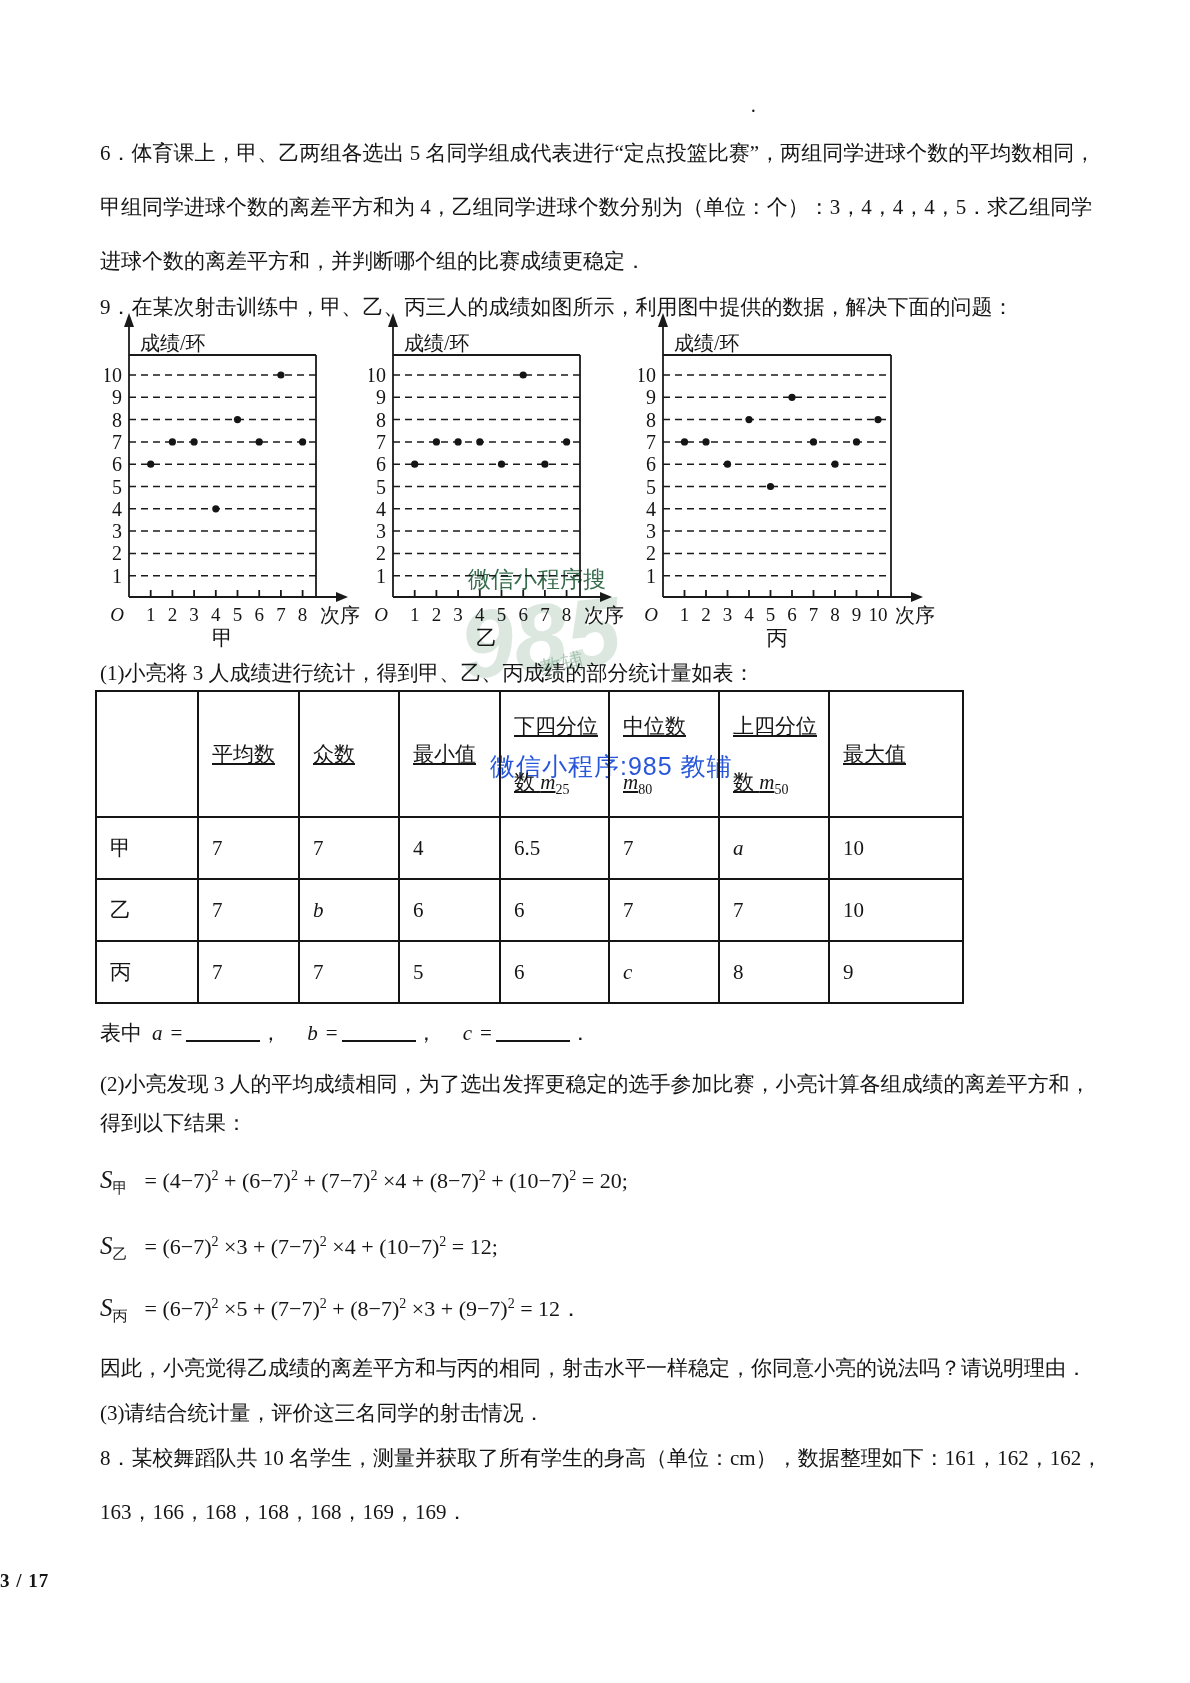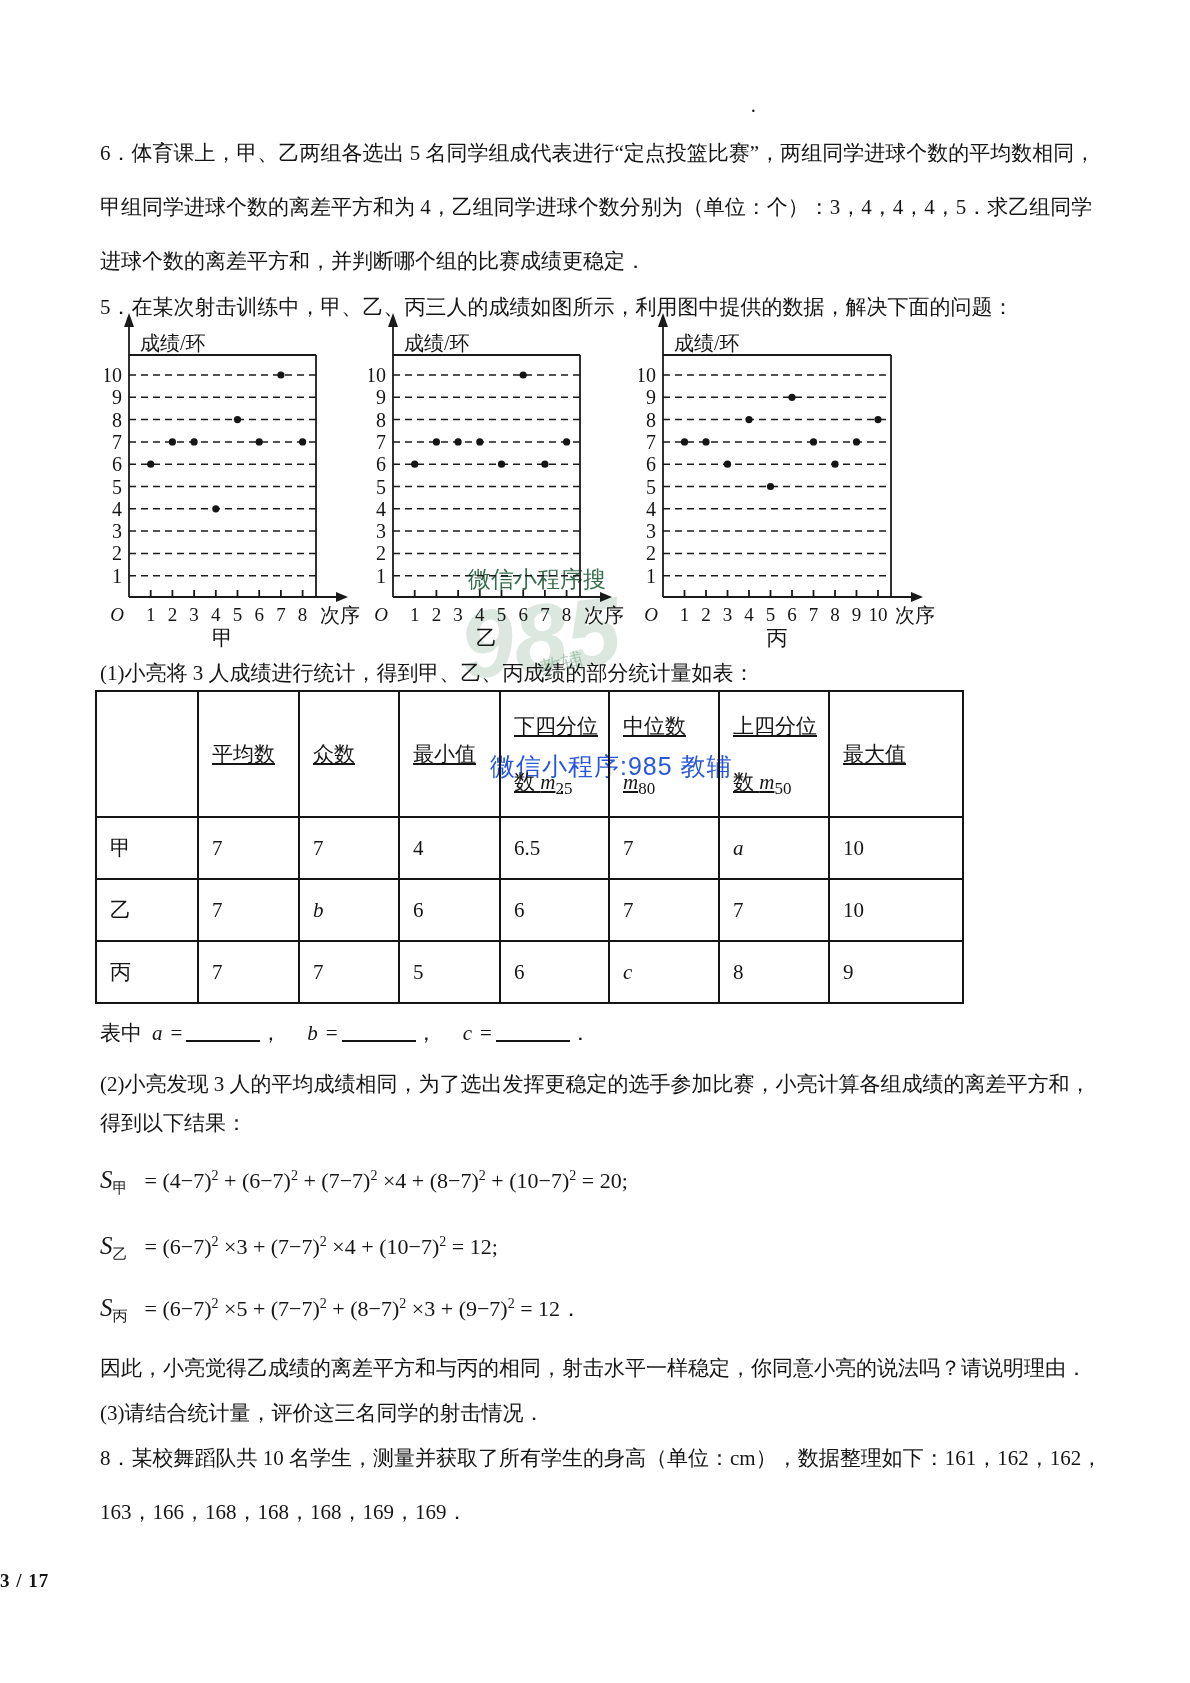--- a/index.html
+++ b/index.html
@@ -17,21 +17,21 @@
   .it{font-style:italic;}
   .nm{font-size:21px;font-family:"Liberation Serif","DejaVu Serif",serif;fill:#151515;}
   table.stat{position:absolute;left:95px;top:690px;border-collapse:collapse;table-layout:fixed;
         z-index:2;background:transparent;}
   table.stat th,table.stat td{border:2px solid #151515;font-size:21px;font-weight:normal;
         text-align:left;padding:0 2px 0 13px;vertical-align:middle;overflow:hidden;}
   table.stat thead tr{height:126px;}
   table.stat tbody tr{height:62px;}
   table.stat .hline{line-height:56px;height:56px;white-space:nowrap;text-decoration:underline;}
   .mvar{font-style:italic;}
-  table.stat sub{font-size:17px;text-align:right;}
+  table.stat sub{font-size:14px;text-align:right;}
   td.var{font-style:italic;}
   .blanks span{vertical-align:baseline;}
   .bvar{font-style:italic;margin:0 8px 0 10px;}
   .beq{margin-right:4px;}
   .blank{display:inline-block;width:74px;height:20px;border-bottom:2px solid #151515;
         transform:translateY(2px);}
   .bsep{margin-right:16px;}
   .formula{position:absolute;left:100px;font-size:22px;white-space:nowrap;z-index:2;height:40px;
         line-height:40px;}
   .fsym{font-style:italic;font-size:25px;}
@@ -61,21 +61,21 @@
 
   <div class="stray">·</div>
 
   <div class="para" style="top:126px">
     <div class="line">6．体育课上，甲、乙两组各选出 5 名同学组成代表进行“定点投篮比赛”，两组同学进球个数的平均数相同，</div>
     <div class="line">甲组同学进球个数的离差平方和为 4，乙组同学进球个数分别为（单位：个）：3，4，4，4，5．求乙组同学</div>
     <div class="line">进球个数的离差平方和，并判断哪个组的比赛成绩更稳定．</div>
   </div>
 
   <div class="para" style="top:280px">
-    <div class="line">5．在某次射击训练中，甲、乙、丙三人的成绩如图所示，利用图中提供的数据，解决下面的问题：</div>
+    <div class="line">9．在某次射击训练中，甲、乙、丙三人的成绩如图所示，利用图中提供的数据，解决下面的问题：</div>
   </div>
 
   <div class="chart" id="chart0" style="left:105px;top:312px"><svg width="289" height="345" viewBox="0 0 289 345">
         <line x1="24" y1="263.70000000000005" x2="211" y2="263.70000000000005" class="grid"></line>
         <line x1="24" y1="241.4" x2="211" y2="241.4" class="grid"></line>
         <line x1="24" y1="219.1" x2="211" y2="219.1" class="grid"></line>
         <line x1="24" y1="196.8" x2="211" y2="196.8" class="grid"></line>
         <line x1="24" y1="174.5" x2="211" y2="174.5" class="grid"></line>
         <line x1="24" y1="152.2" x2="211" y2="152.2" class="grid"></line>
         <line x1="24" y1="129.9" x2="211" y2="129.9" class="grid"></line>

